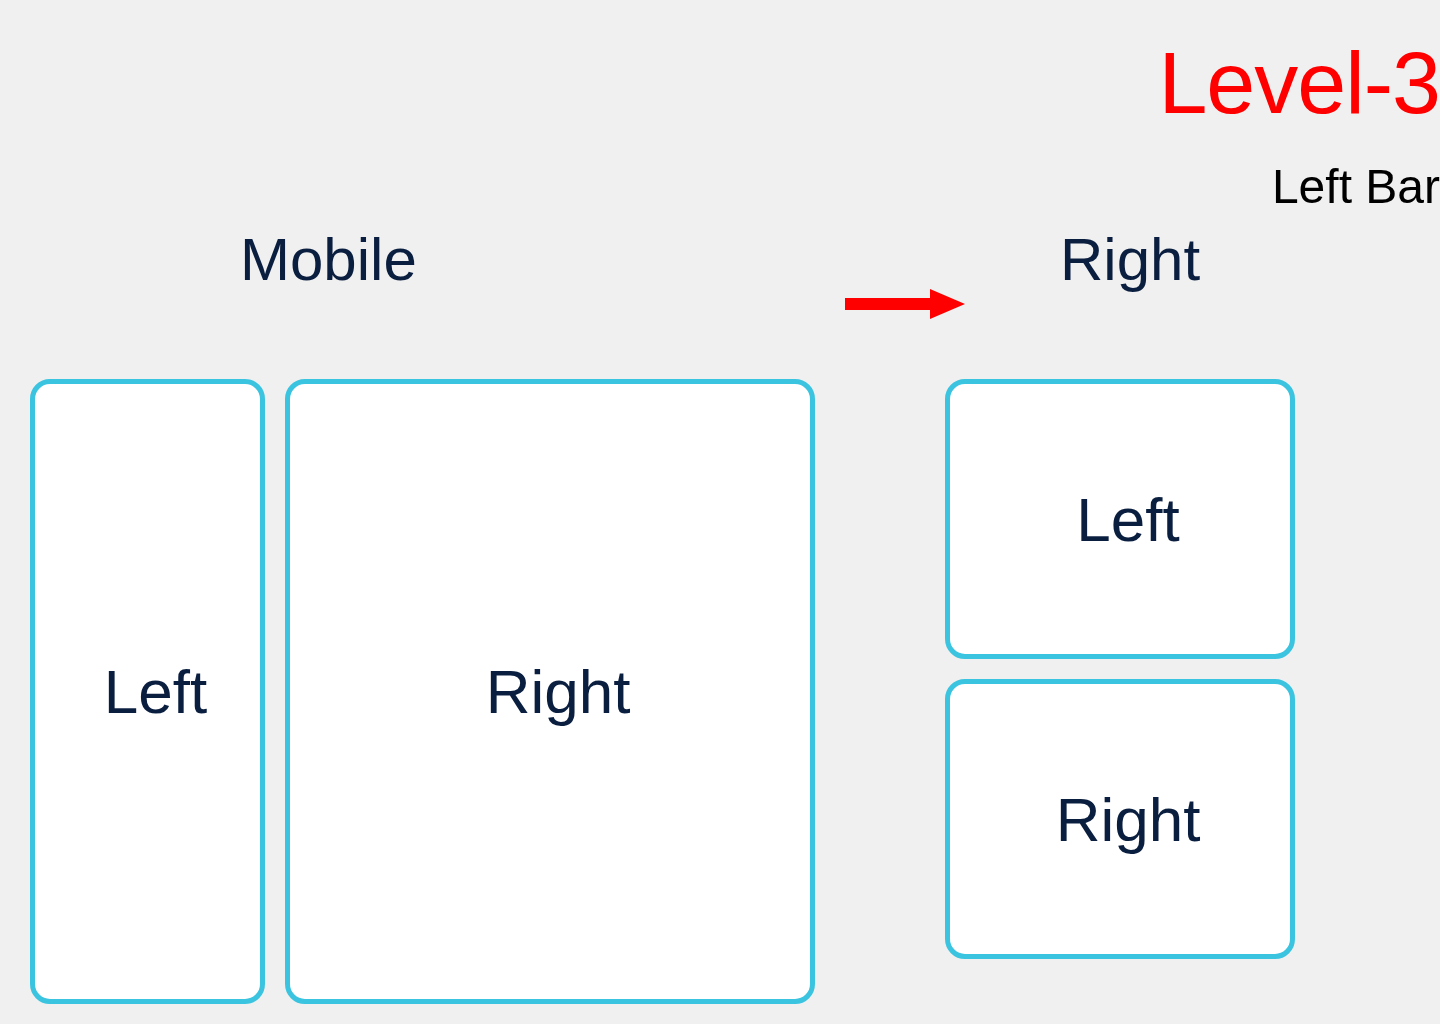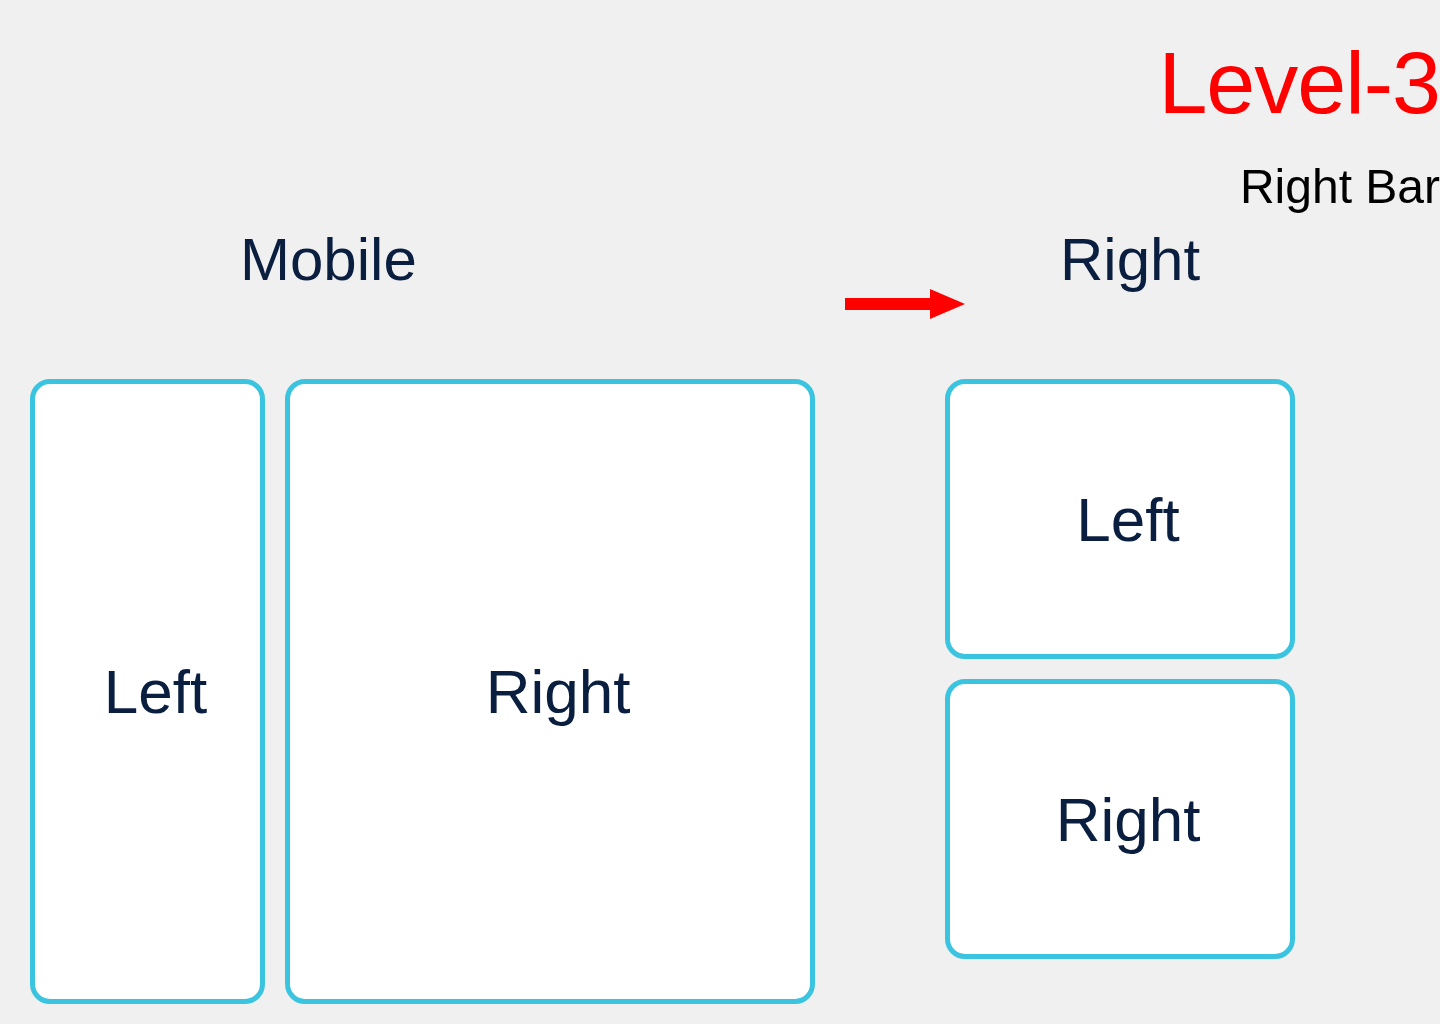--- a/index.html
+++ b/index.html
@@ -100,21 +100,21 @@
     .mobile-box {
       width: 350px;
       height: 280px;
     }
   </style>
 </head>
 <body>
 
 <div class="container">
   <div class="title">Level-3</div>
-  <div class="subtitle">Right Bar</div>
+  <div class="subtitle">Left Bar</div>
 
   <div class="labels-row">
     <div class="desktop-label">Mobile</div>
     <div class="arrow">
       <svg width="130" height="40" viewBox="0 0 130 40">
         <line x1="5" y1="20" x2="95" y2="20" stroke="#ff0000" stroke-width="12"></line>
         <polygon points="90,5 125,20 90,35" fill="#ff0000"></polygon>
       </svg>
     </div>
     <div class="mobile-label">Right</div>

